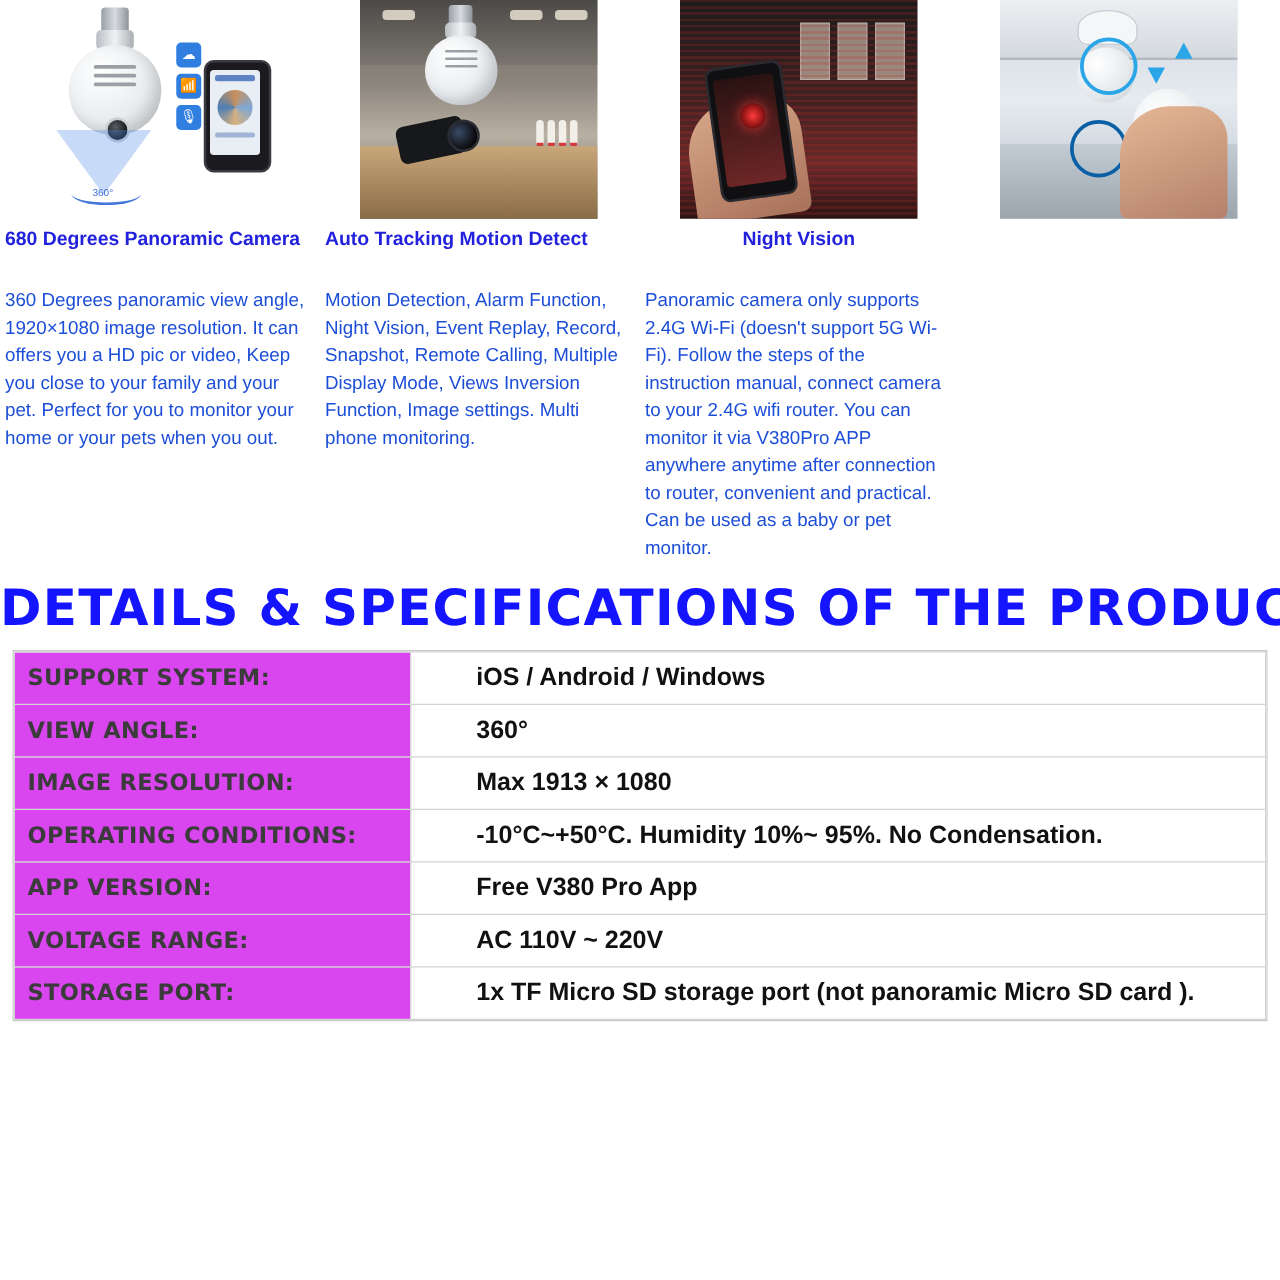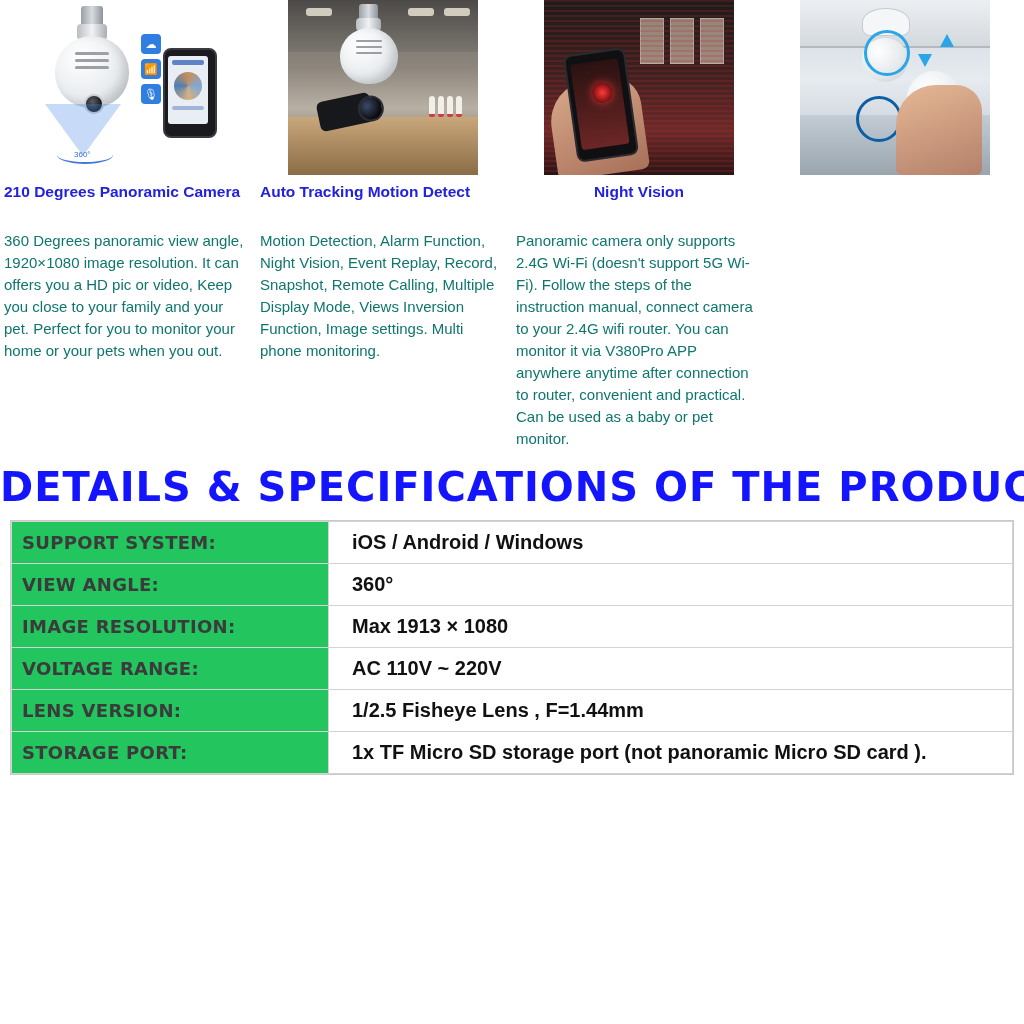--- a/index.html
+++ b/index.html
@@ -42,21 +42,21 @@
   .feature:nth-child(1) .feature-img { width: 200px; }
   .feature-title {
     color: #2222dd;
     font-weight: bold;
     font-size: 15.5px;
     line-height: 1.2;
     margin: 8px 0 4px 0;
   }
   .feature-title.center { text-align: center; }
   .feature-body {
-    color: #0f766e;
+    color: #1d4ed8;
     font-size: 15px;
     line-height: 1.47;
     margin-top: 28px;
   }
 
   
   .illus1 { background: #ffffff; }
   .bulb {
     position: absolute;
     left: 28px; top: 6px;
@@ -293,32 +293,32 @@
     table-layout: fixed;
   }
   table.spec td {
     border: 1px solid #d3d3d3;
     padding: 9px 10px;
     vertical-align: middle;
     font-size: 19px;
   }
   table.spec td.label {
     width: 296px;
-    background: #22c55e;
+    background: #d946ef;
     color: #3b3b3b;
     font-weight: bold;
     letter-spacing: .3px;
     font-family: "DejaVu Sans", sans-serif;
     font-size: 18px;
   }
   table.spec td.value {
     background: #ffffff;
     color: #111;
     font-weight: bold;
-    padding-left: 23px;
+    padding-left: 52px;
     font-size: 20px;
   }
 </style>
 </head>
 <body>
 
 <div class="page">
 
   <div class="features">
 
@@ -340,21 +340,21 @@
           <div class="sig">🎙</div>
         </div>
         <div class="phone">
           <div class="screen">
               <div class="bar"></div>
               <div class="orb"></div>
               <div class="bar2"></div>
             </div>
         </div>
       </div>
-      <div class="feature-title">210 Degrees Panoramic Camera</div>
+      <div class="feature-title">680 Degrees Panoramic Camera</div>
       <div class="feature-body">360 Degrees panoramic view angle, 1920×1080 image resolution. It can offers you a HD pic or video, Keep you close to your family and your pet. Perfect for you to monitor your home or your pets when you out.</div>
     </div>
 
     <div class="feature">
       <div class="feature-img illus2">
         <div class="ceil"></div>
         <div class="light" style="left:18px;"></div>
         <div class="light" style="left:120px;"></div>
         <div class="light" style="left:156px;"></div>
         <div class="lane"></div>
@@ -422,26 +422,30 @@
         </tr>
         <tr>
           <td class="label">VIEW ANGLE:</td>
           <td class="value">360°</td>
         </tr>
         <tr>
           <td class="label">IMAGE RESOLUTION:</td>
           <td class="value">Max 1913 × 1080</td>
         </tr>
         <tr>
+          <td class="label">OPERATING CONDITIONS:</td>
+          <td class="value">-10°C~+50°C.  Humidity 10%~ 95%.  No Condensation.</td>
+        </tr>
+        <tr>
+          <td class="label">APP  VERSION:</td>
+          <td class="value">Free V380 Pro App</td>
+        </tr>
+        <tr>
           <td class="label">VOLTAGE RANGE:</td>
           <td class="value">AC 110V ~ 220V</td>
-        </tr>
-        <tr>
-          <td class="label">LENS VERSION:</td>
-          <td class="value">1/2.5 Fisheye Lens ,    F=1.44mm</td>
         </tr>
         <tr>
           <td class="label">STORAGE PORT:</td>
           <td class="value">1x TF Micro SD storage port (not panoramic Micro SD card ).</td>
         </tr>
       </tbody>
     </table>
   </div>
 
 </div>

